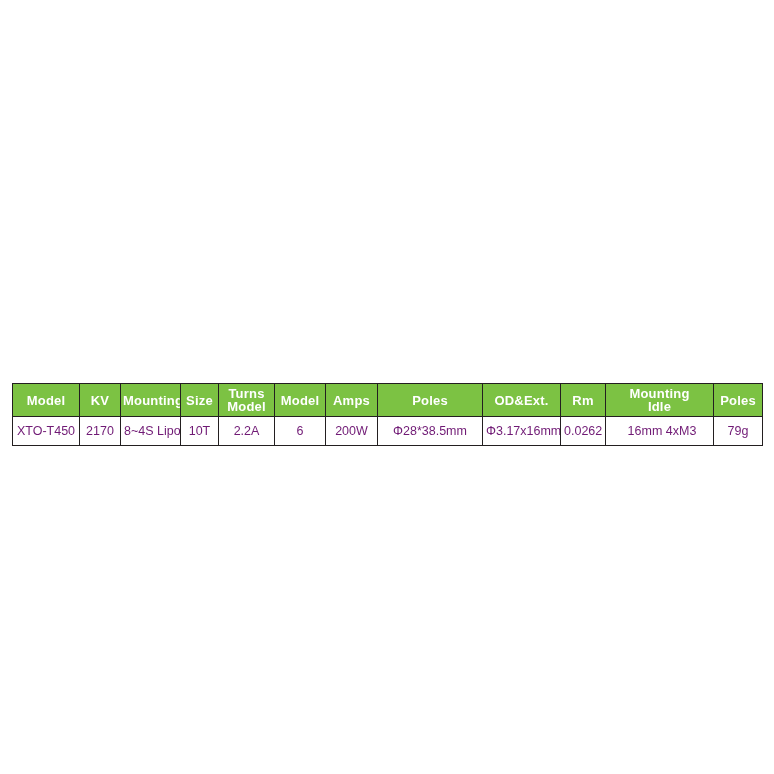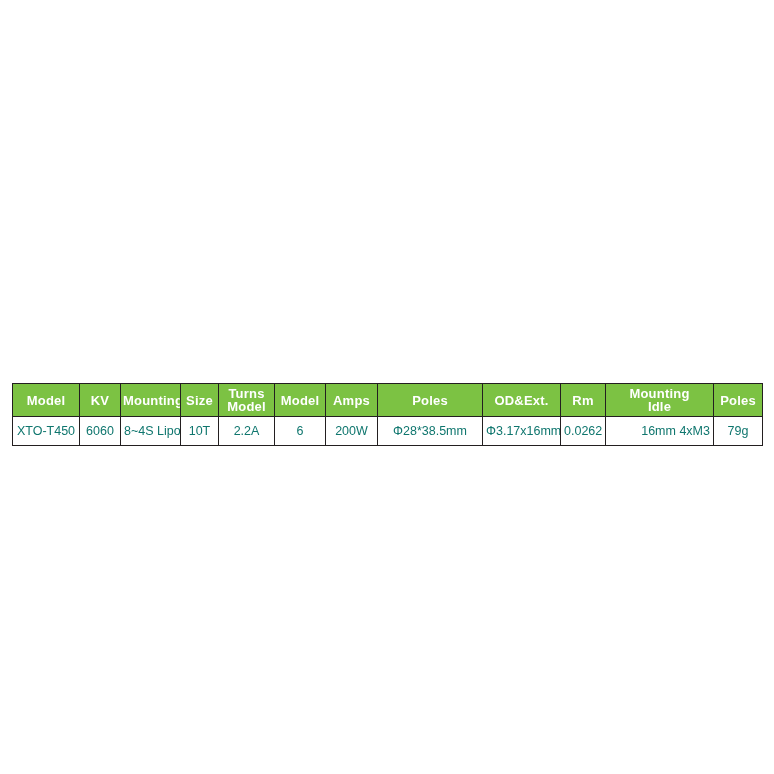--- a/index.html
+++ b/index.html
@@ -64,32 +64,32 @@
   table.spec-table thead th .hdr {
     display: block;
   }
   table.spec-table thead th .hdr .l2 {
     display: block;
   }
 
   
   table.spec-table tbody td {
     background: #ffffff;
-    color: #0f766e;
+    color: #701a75;
     height: 26px;
     font-size: 12.5px;
     font-weight: normal;
     text-align: center;
     vertical-align: middle;
     line-height: 14px;
     padding: 1px 3px;
     white-space: nowrap;
   }
   table.spec-table tbody td.left {
-    text-align: right;
+    text-align: center;
     padding-left: 8px;
   }
 
   
   col.c-model    { width: 67px;  }
   col.c-kv       { width: 41px;  }
   col.c-voltage  { width: 60px;  }
   col.c-turns    { width: 38px;  }
   col.c-idle     { width: 56px;  }
   col.c-poles    { width: 51px;  }
@@ -185,21 +185,21 @@
             <span class="hdr">
               <span class="l1">Poles</span>
             </span>
           </th>
         </tr>
       </thead>
 
       <tbody>
         <tr>
           <td>XTO-T450</td>
-          <td>6060</td>
+          <td>2170</td>
           <td>8~4S Lipo</td>
           <td>10T</td>
           <td>2.2A</td>
           <td>6</td>
           <td>200W</td>
           <td>Φ28*38.5mm</td>
           <td>Φ3.17x16mm</td>
           <td>0.0262</td>
           <td class="left">16mm  4xM3</td>
           <td>79g</td>

